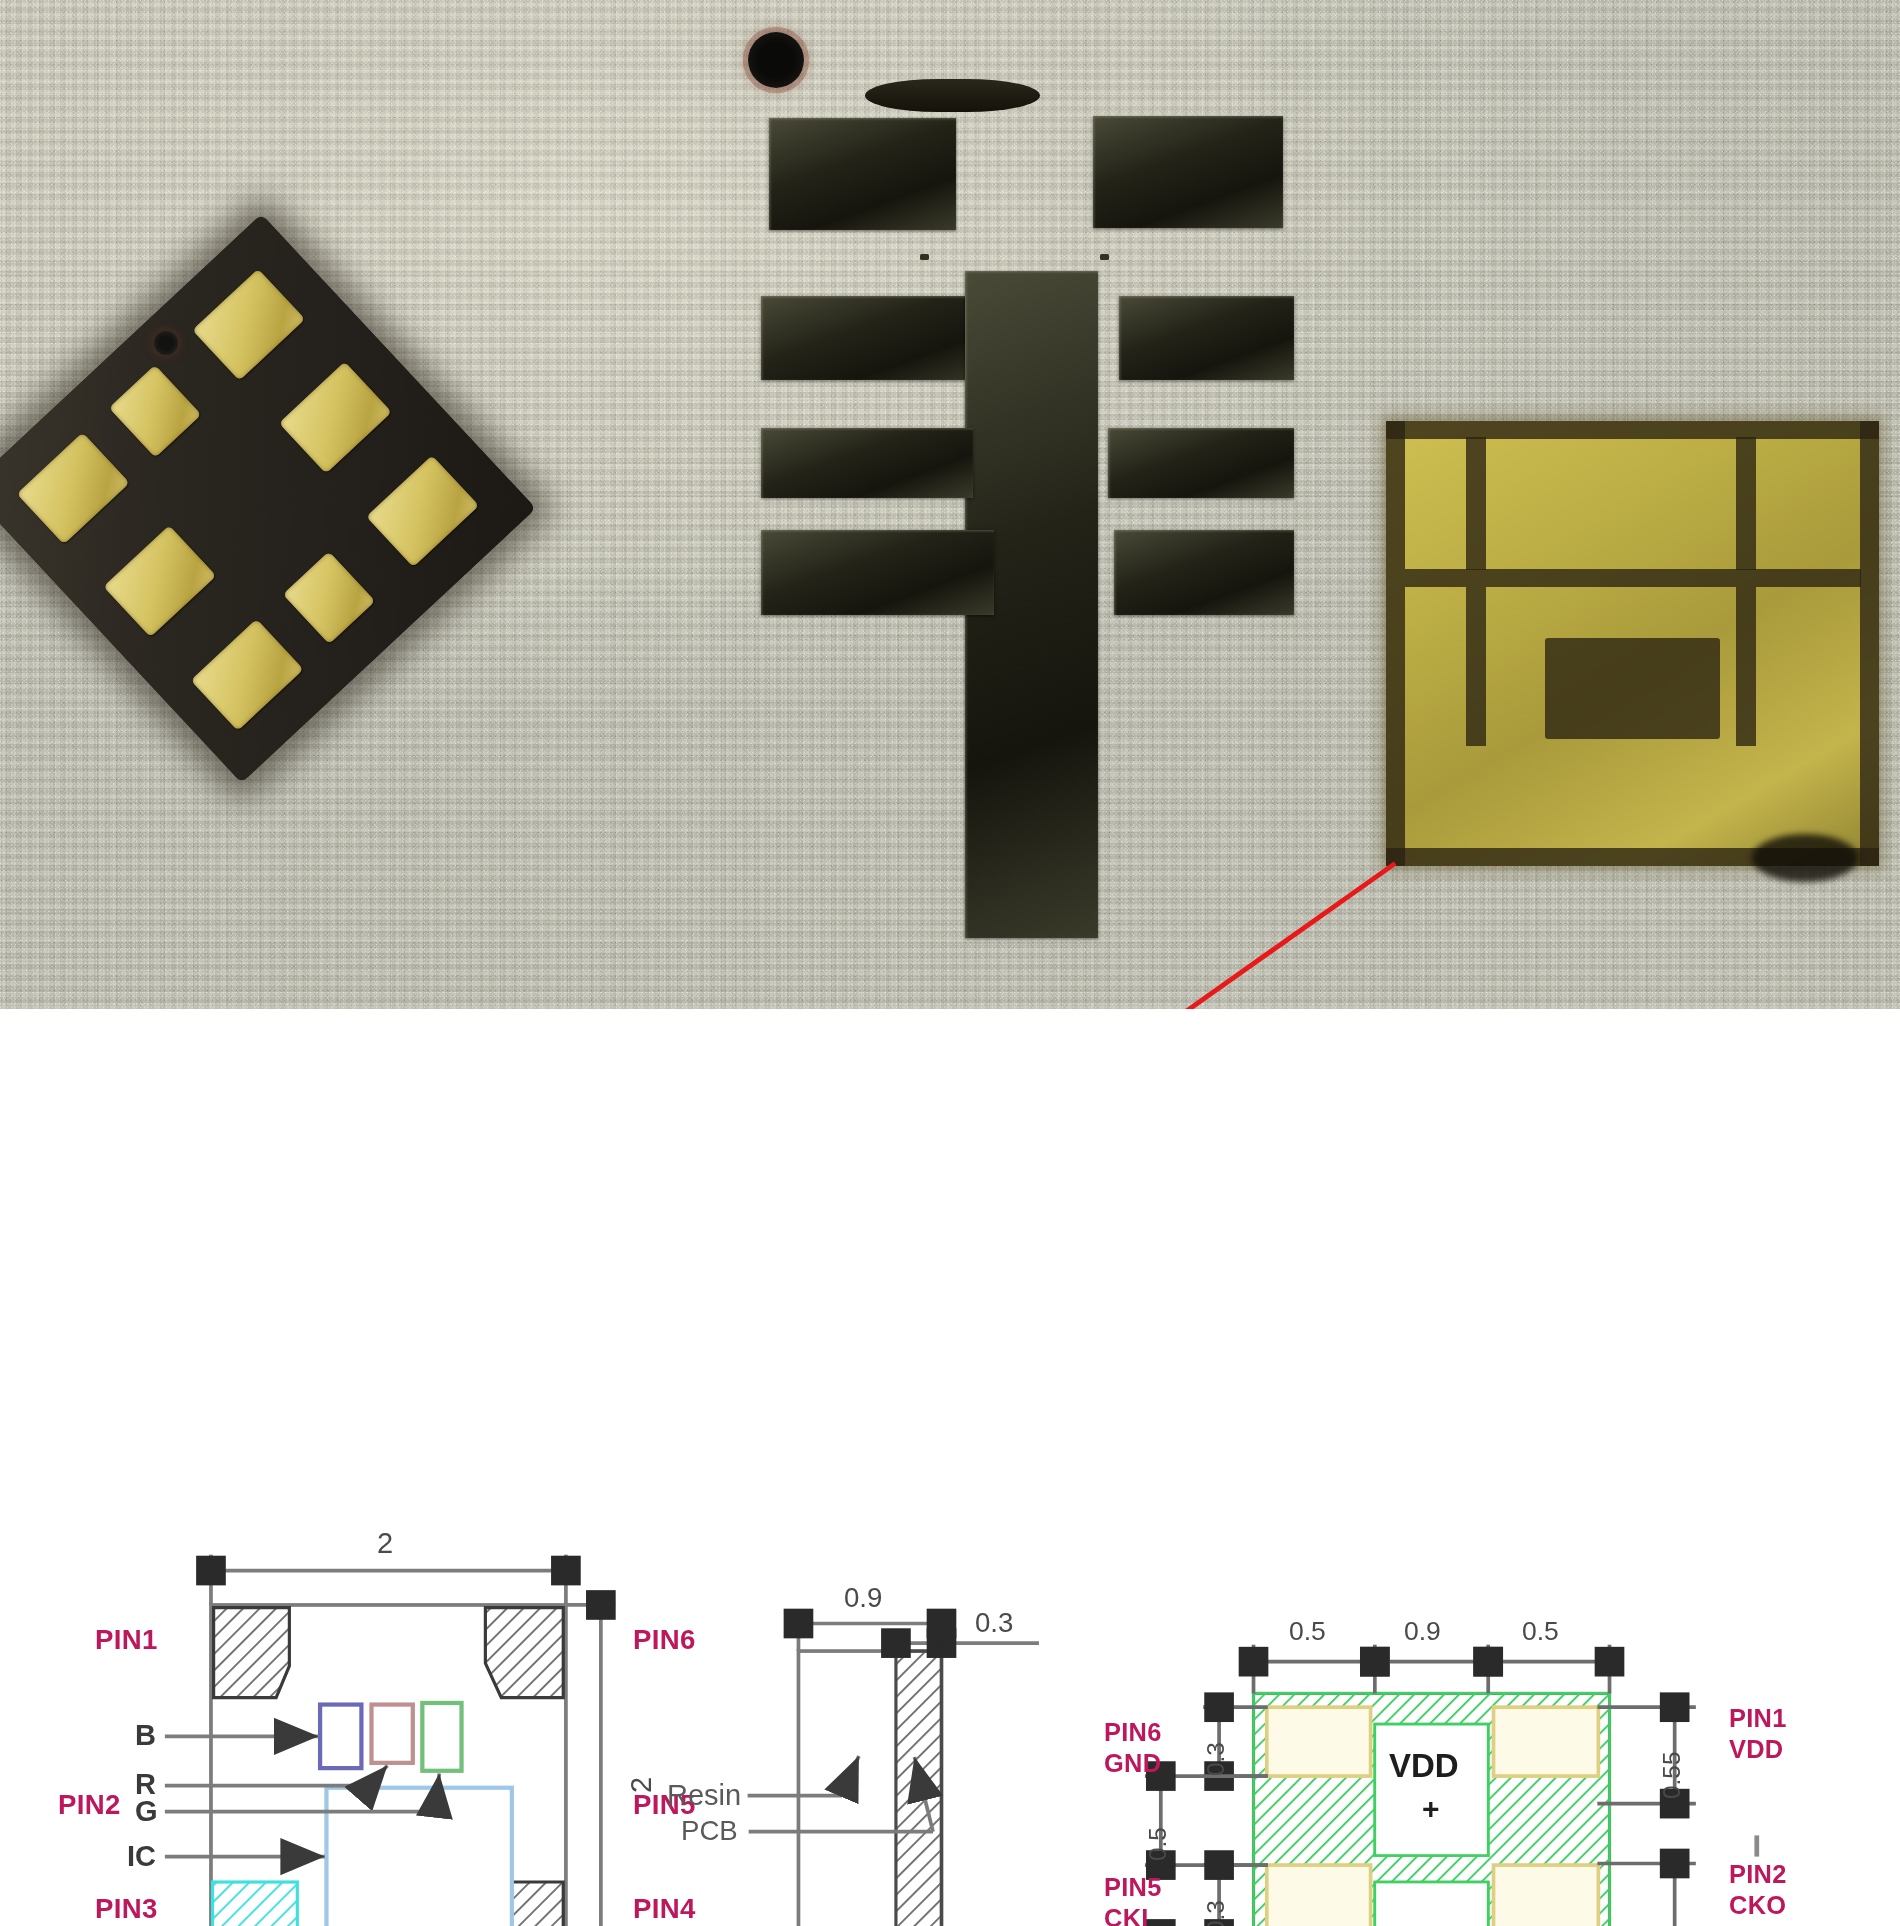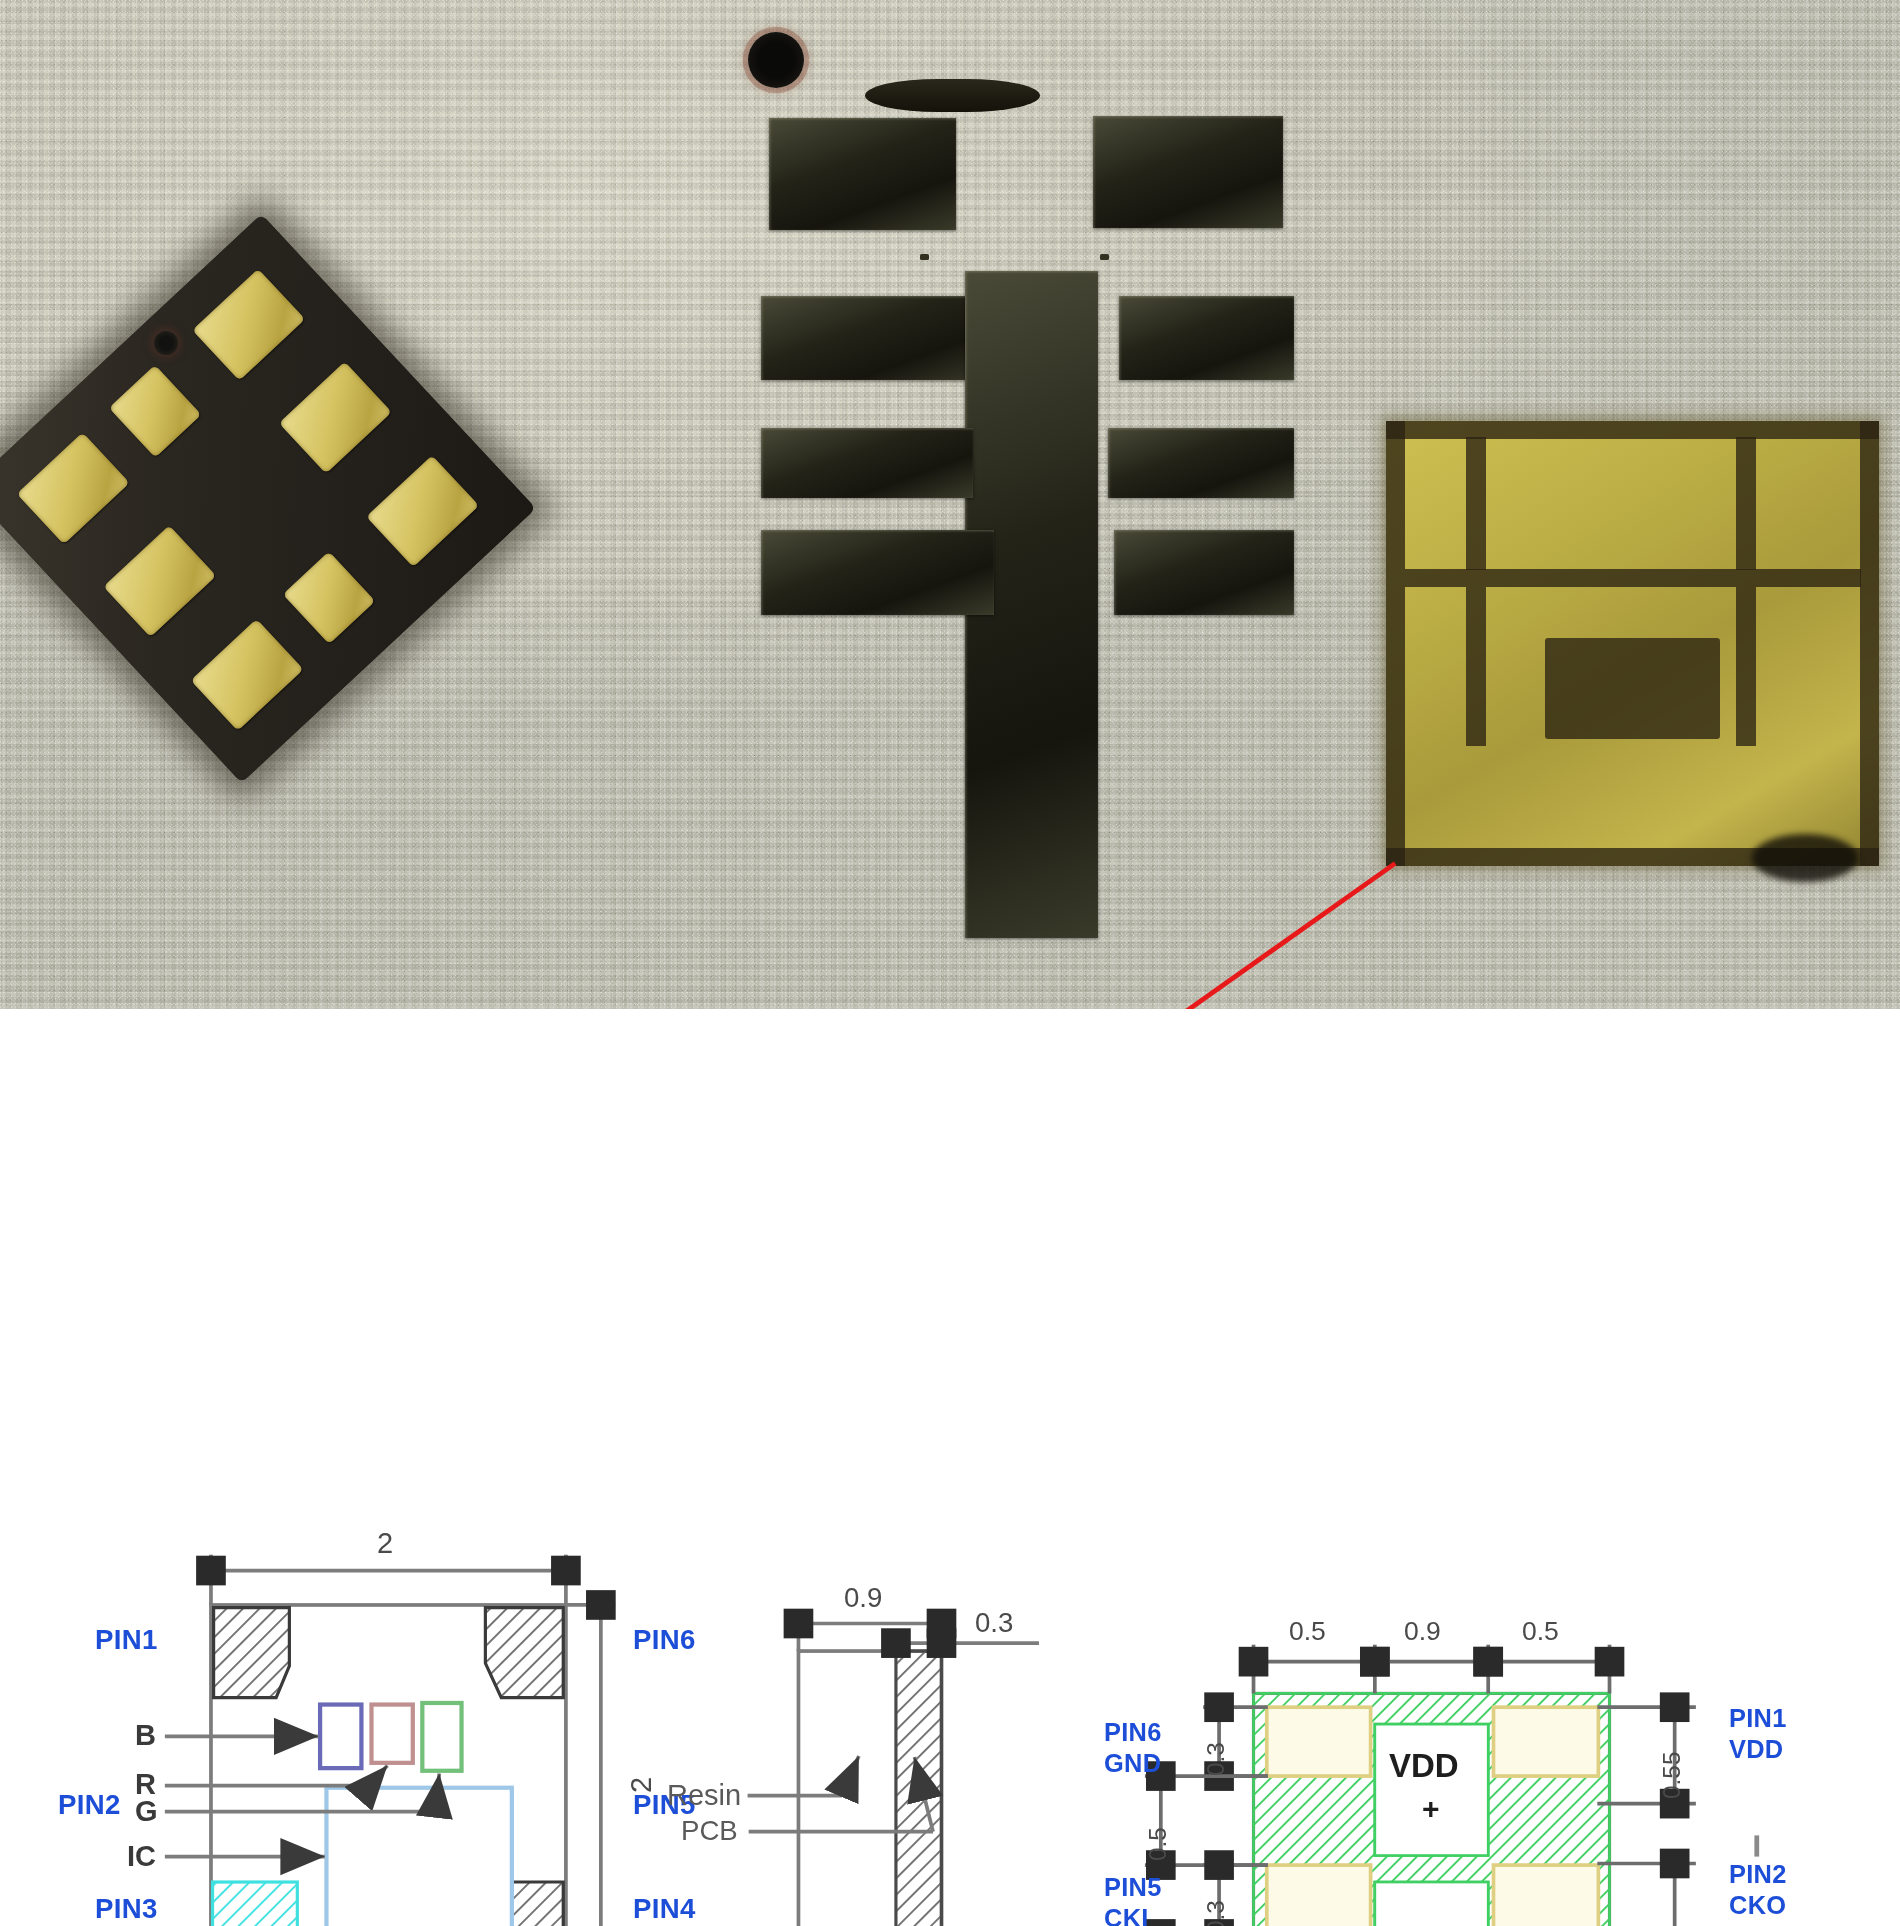--- a/index.html
+++ b/index.html
@@ -57,21 +57,21 @@
      background:linear-gradient(150deg,#cfc052 0%,#bcae45 30%,#a99a3b 55%,#c4b44c 80%,#8e8230 100%);
      box-shadow:0 0 13.8px 5.3px rgba(90,80,30,.45);}
   .ic-trace{position:absolute;background:rgba(42,34,18,.78);}
   .ic-shadow{position:absolute;border-radius:50%;background:rgba(16,14,8,.8);filter:blur(3.2px);}
 
   
   #red-line{position:absolute;left:0;top:0;width:1901px;height:1926px;pointer-events:none;}
 
   
   #draw{position:absolute;left:0;top:1009px;width:1901px;height:917px;background:#fff;}
-  .dlabel{position:absolute;color:#1d4ed8;font-weight:bold;font-family:"Liberation Sans",sans-serif;
+  .dlabel{position:absolute;color:#be185d;font-weight:bold;font-family:"Liberation Sans",sans-serif;
           letter-spacing:0.3px;white-space:nowrap;}
   .dim{position:absolute;color:#4a4a4a;font-family:"Liberation Sans",sans-serif;white-space:nowrap;}
   .blk{position:absolute;color:#3a3a3a;font-weight:bold;font-family:"Liberation Sans",sans-serif;white-space:nowrap;}
   .vert{transform:rotate(-90deg);transform-origin:left top;}
 </style>
 </head>
 <body>
 
 <div id="page">
 

